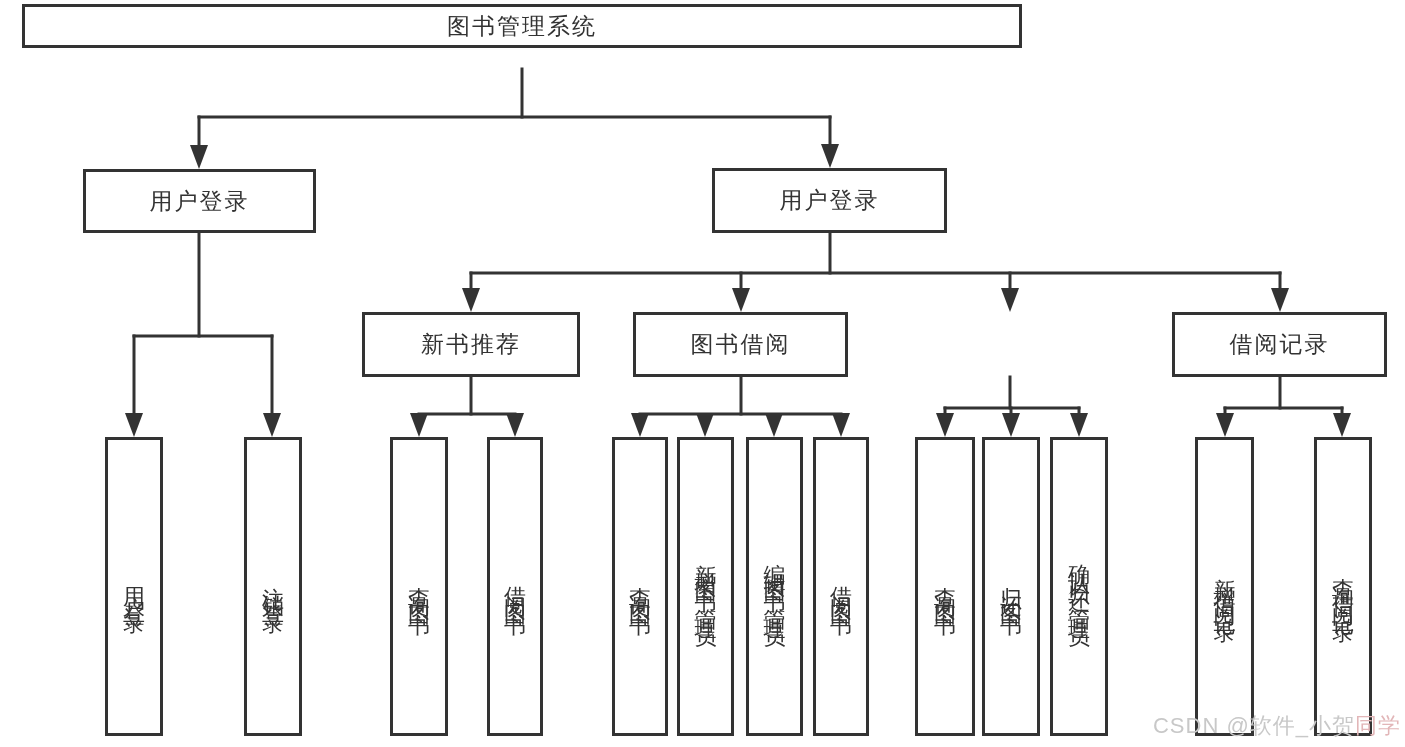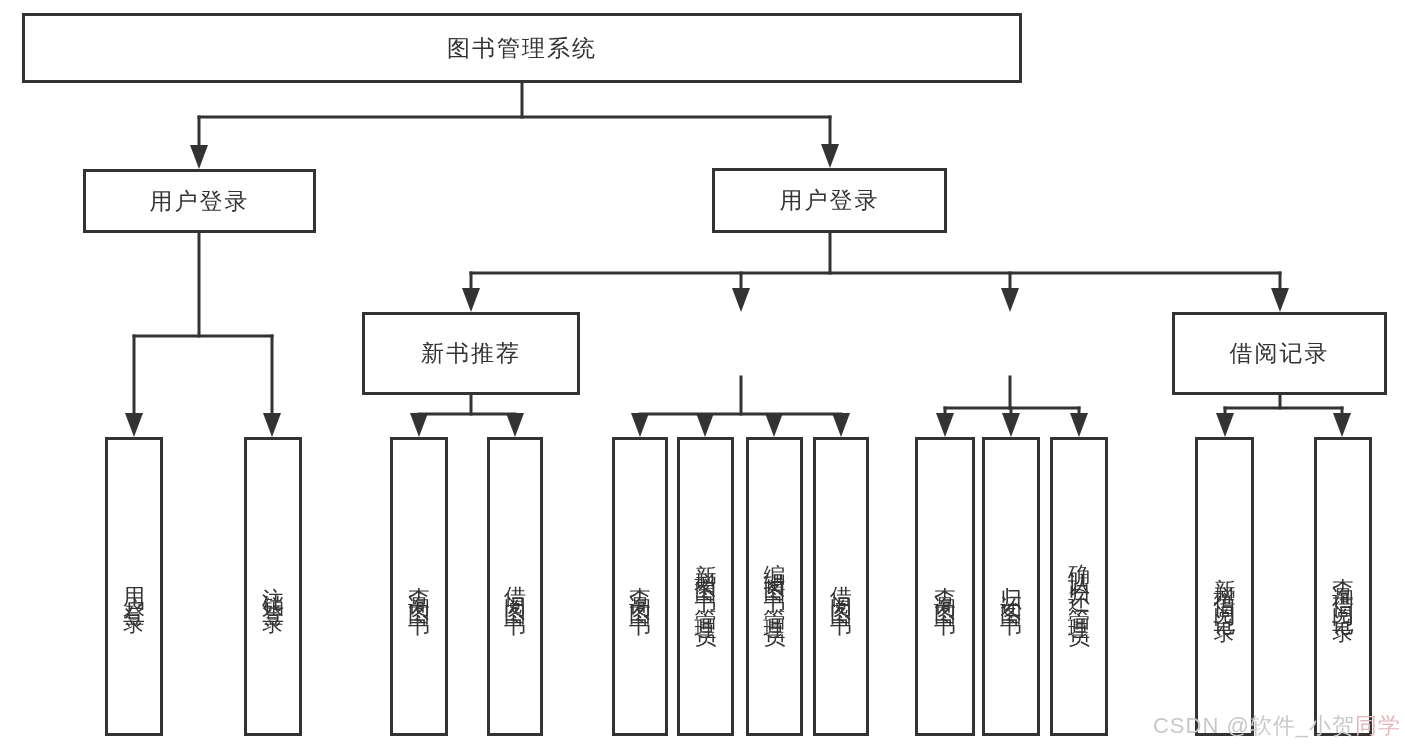--- a/index.html
+++ b/index.html
@@ -26,21 +26,21 @@
     justify-content: center;
     color: #333333;
     z-index: 1;
   }
   .hbox {
     font-size: 23px;
     letter-spacing: 2px;
     white-space: nowrap;
   }
   .l2 { top: 168px; height: 65px; }
-  .l3 { top: 312px; height: 83px; }
+  .l3 { top: 312px; height: 65px; }
   .leaf {
     top: 437px;
     height: 299px;
     writing-mode: vertical-rl;
     text-orientation: mixed;
     font-size: 22px;
     letter-spacing: 9px;
     line-height: 1.1;
   }
   .watermark {
@@ -114,26 +114,27 @@
       <polygon points="765,413 783,413 774,437"></polygon>
       <polygon points="832,413 850,413 841,437"></polygon>
       <polygon points="936,413 954,413 945,437"></polygon>
       <polygon points="1002,413 1020,413 1011,437"></polygon>
       <polygon points="1070,413 1088,413 1079,437"></polygon>
       <polygon points="1216,413 1234,413 1225,437"></polygon>
       <polygon points="1333,413 1351,413 1342,437"></polygon>
     </g>
   </svg>
 
-  <div class="box hbox" style="left:22px; top:13px; width:1000px; height:70px">图书管理系统</div>
+  <div class="box hbox" style="left:22px; top:4px; width:1000px; height:44px">图书管理系统</div>
 
   <div class="box hbox l2" style="left:83px; top:169px; width:233px; height:64px">用户登录</div>
   <div class="box hbox l2" style="left:712px; width:235px">用户登录</div>
 
   <div class="box hbox l3" style="left:362px; width:218px">新书推荐</div>
+  <div class="box hbox l3" style="left:633px; width:215px">图书借阅</div>
   <div class="box hbox l3" style="left:1172px; width:215px">借阅记录</div>
 
   <div class="box leaf" style="left:105px; width:58px">用户登录</div>
   <div class="box leaf" style="left:244px; width:58px">注销登录</div>
 
   <div class="box leaf" style="left:390px; width:58px">查询图书</div>
   <div class="box leaf" style="left:487px; width:56px">借阅图书</div>
 
   <div class="box leaf" style="left:612px; width:56px">查询图书</div>
   <div class="box leaf" style="left:677px; width:57px">新增图书（管理员）</div>

